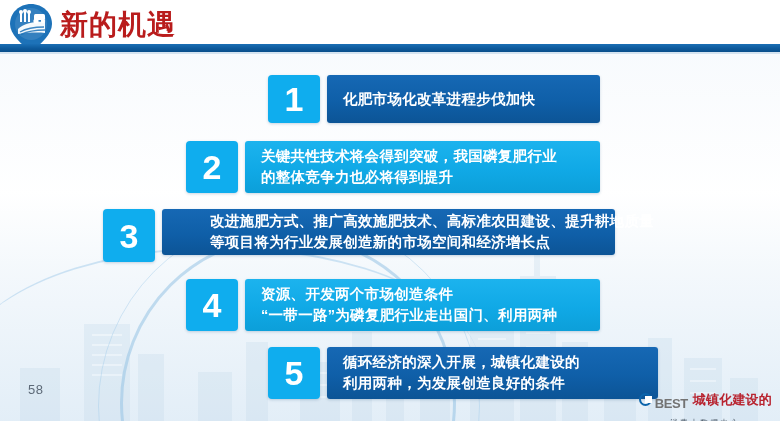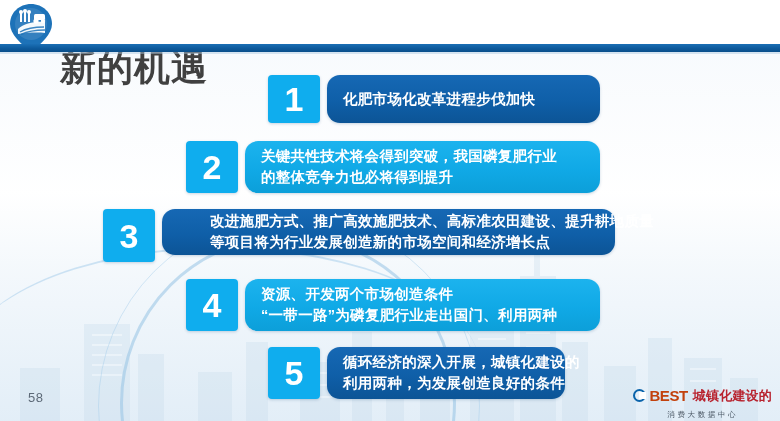--- a/index.html
+++ b/index.html
@@ -85,27 +85,26 @@
     position: absolute;
     left: 8px;
     top: 3px;
     width: 46px;
     height: 50px;
   }
   .page-title {
     position: absolute;
     left: 60px;
     top: 7px;
-    font-size: 36px;
-    font-weight: bold;
-    color: #404040;
+    font-size: 28px;
+    font-weight: bold;
+    color: #b91c1c;
     letter-spacing: 1px;
     line-height: 36px;
     white-space: nowrap;
-    margin-top: 43px;
   }
   .header-rule {
     position: absolute;
     left: 0;
     top: 44px;
     width: 780px;
     height: 8px;
     background: linear-gradient(to bottom, #1b6fb5 0%, #0d5a9c 55%, #0a4e8a 100%);
   }
   .header-rule-shadow {
@@ -140,21 +139,21 @@
     font-size: 34px;
     font-weight: bold;
     display: flex;
     align-items: center;
     justify-content: center;
     line-height: 1;
     box-shadow: 0 1px 3px rgba(20,70,120,0.22);
   }
   .bar {
     margin-left: 7px;
-    border-radius: 13px;
+    border-radius: 3px;
     color: #ffffff;
     font-size: 14.5px;
     font-weight: bold;
     line-height: 21px;
     letter-spacing: 0.3px;
     display: flex;
     flex-direction: column;
     justify-content: center;
     padding: 0 14px 0 16px;
     box-sizing: border-box;
@@ -180,27 +179,27 @@
   #row-3 { left: 103px; top: 209px; }
   #row-3 .badge { height: 53px; }
   #row-3 .bar  { width: 453px; height: 46px; padding-left: 48px; }
 
   #row-4 { left: 186px; top: 279px; }
   #row-4 .badge { height: 52px; }
   #row-4 .bar  { width: 355px; height: 52px; }
 
   #row-5 { left: 268px; top: 347px; }
   #row-5 .badge { height: 52px; }
-  #row-5 .bar  { width: 238px; height: 52px; }
+  #row-5 .bar  { width: 331px; height: 52px; }
 
   
   .page-number {
     position: absolute;
     left: 28px;
-    top: 390px;
+    top: 382px;
     font-size: 13px;
     color: #5d6a78;
     letter-spacing: 0.5px;
   }
   .brand {
     position: absolute;
     right: 8px;
     top: 389px;
     display: flex;
     flex-direction: column;
@@ -222,25 +221,26 @@
   .brand-mark::after {
     content: "";
     position: absolute;
     right: -2px;
     top: 1px;
     width: 7px;
     height: 7px;
     background: #ffffff;
   }
   .brand-best {
-    font-size: 15px;
-    font-weight: bold;
-    color: #c2410c;
+    font-size: 13px;
+    font-weight: bold;
+    color: #737373;
     letter-spacing: -0.4px;
     line-height: 13px;
+    margin-top: 8px;
   }
   .brand-cn {
     font-size: 13px;
     font-weight: bold;
     color: #b8232f;
     letter-spacing: 0.2px;
     line-height: 13px;
     margin-left: 2px;
   }
   .brand-sub {

